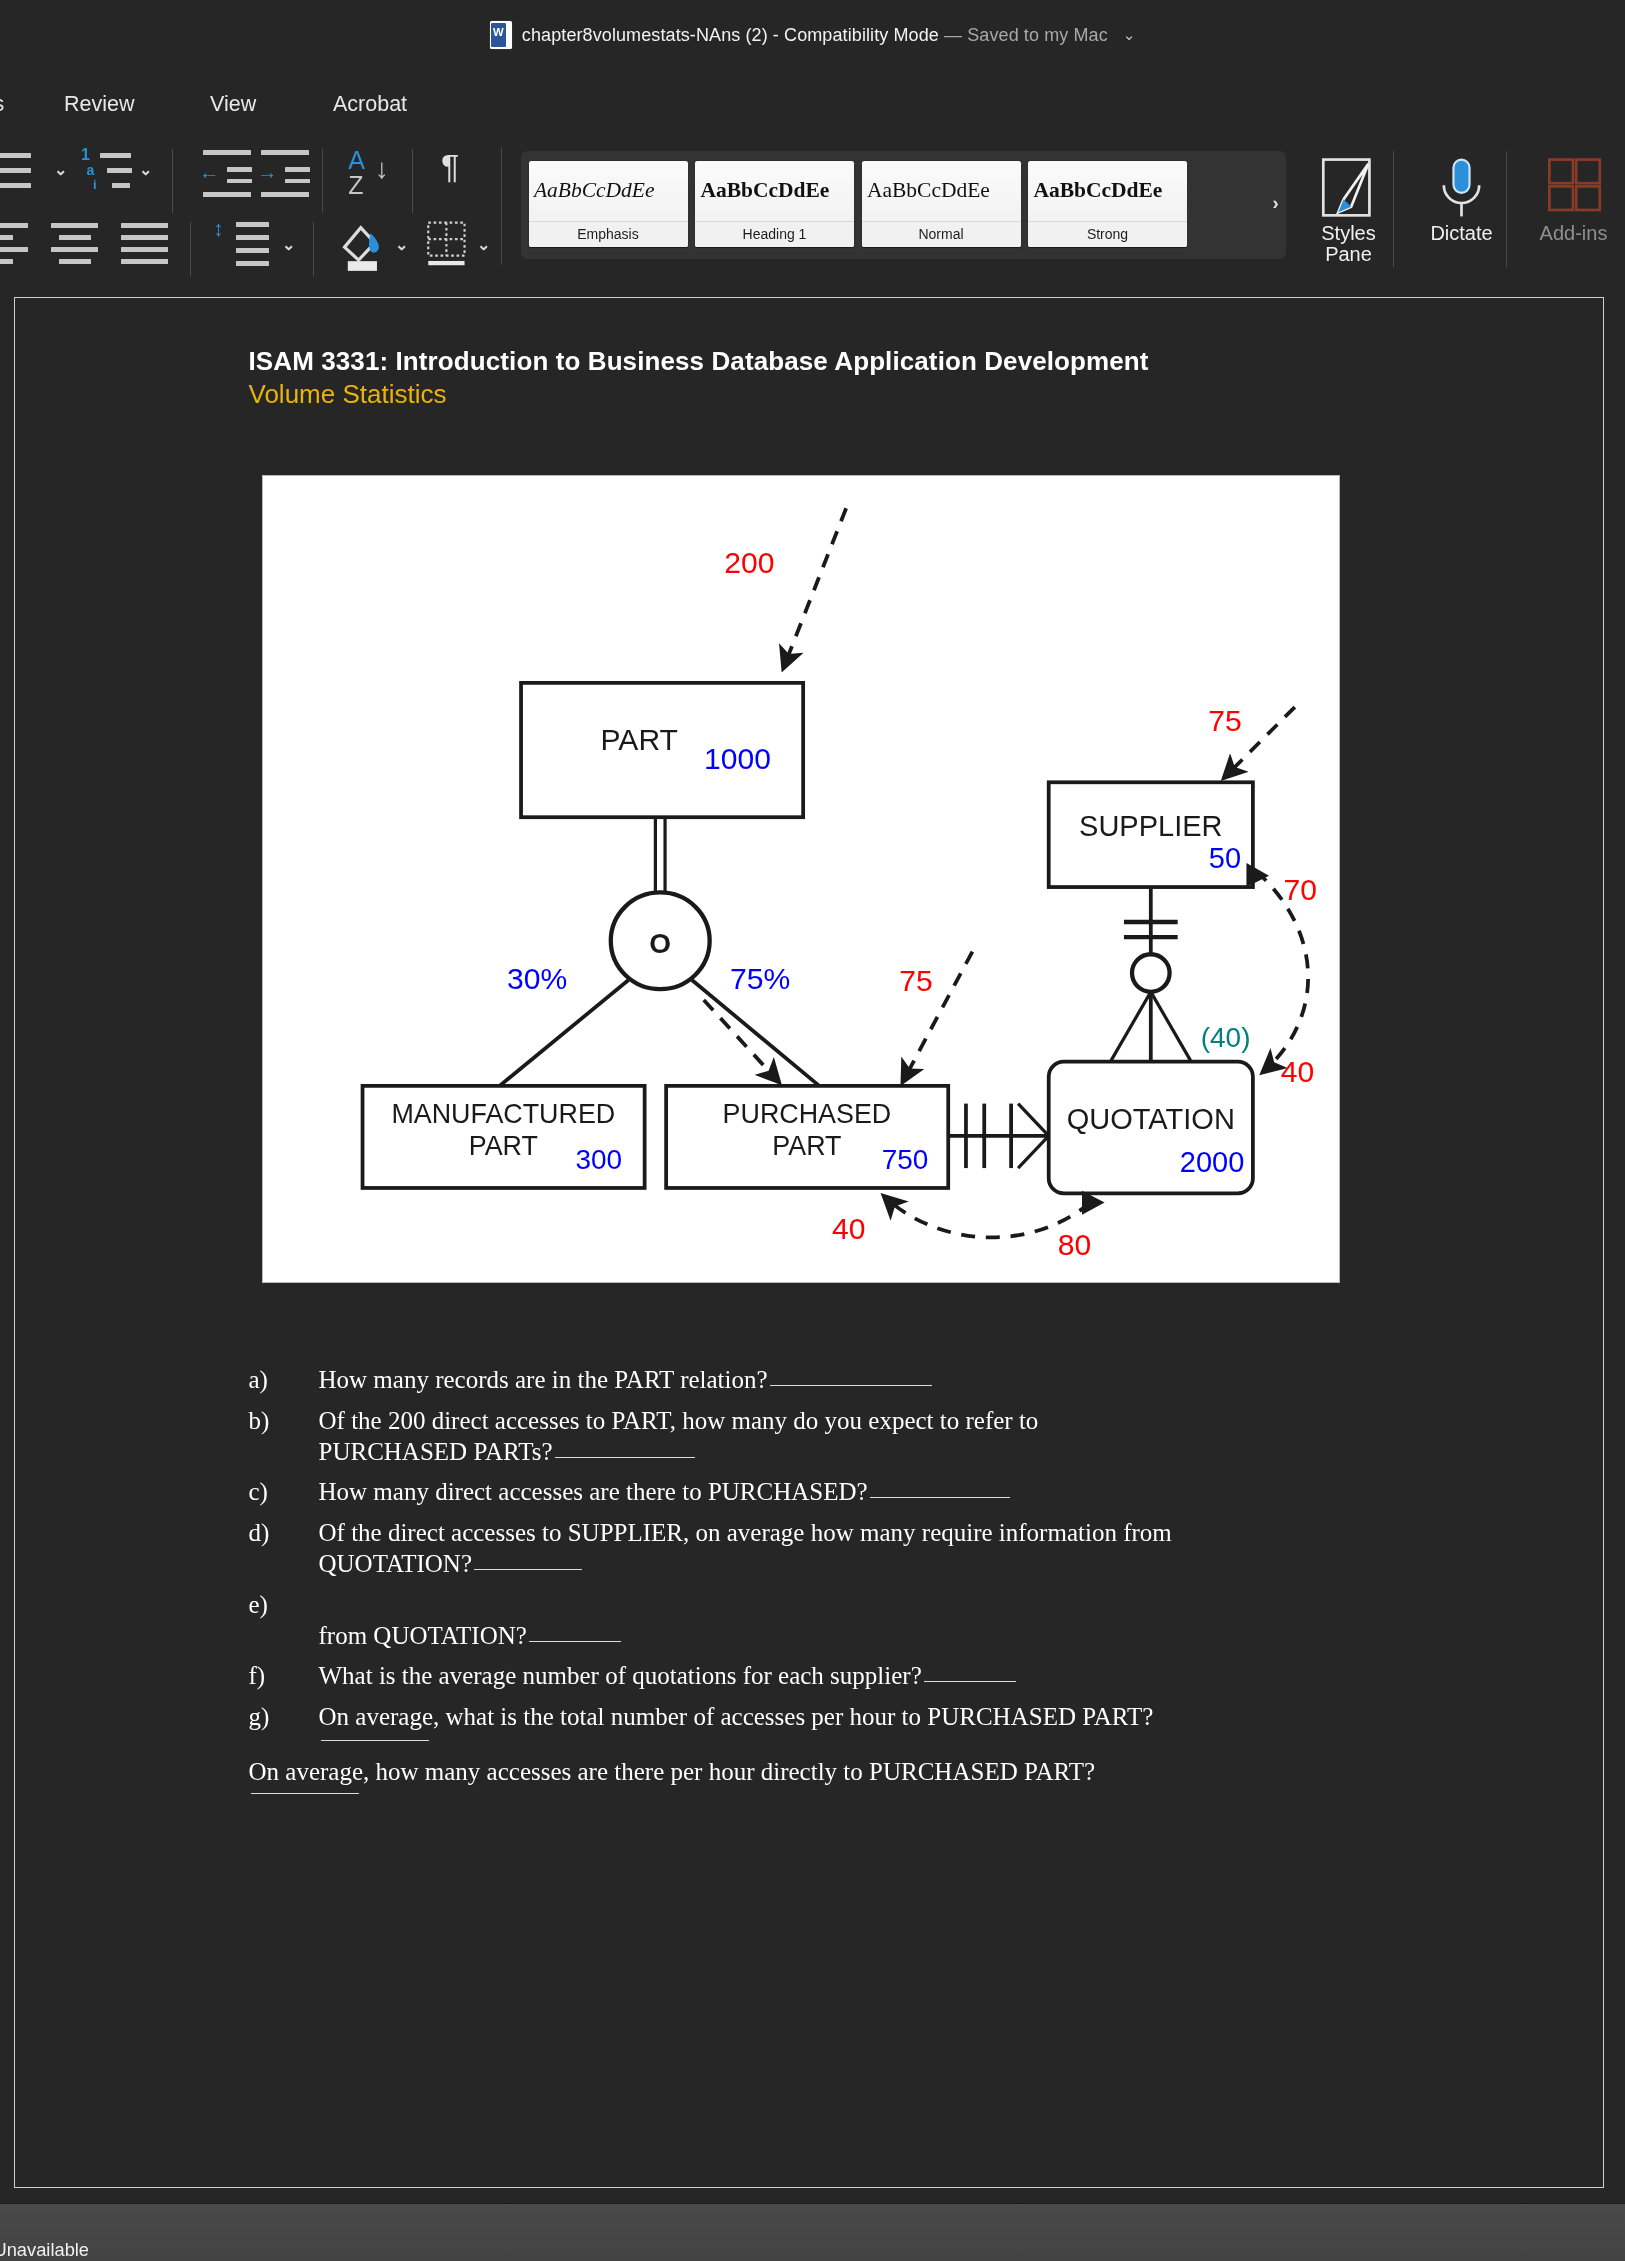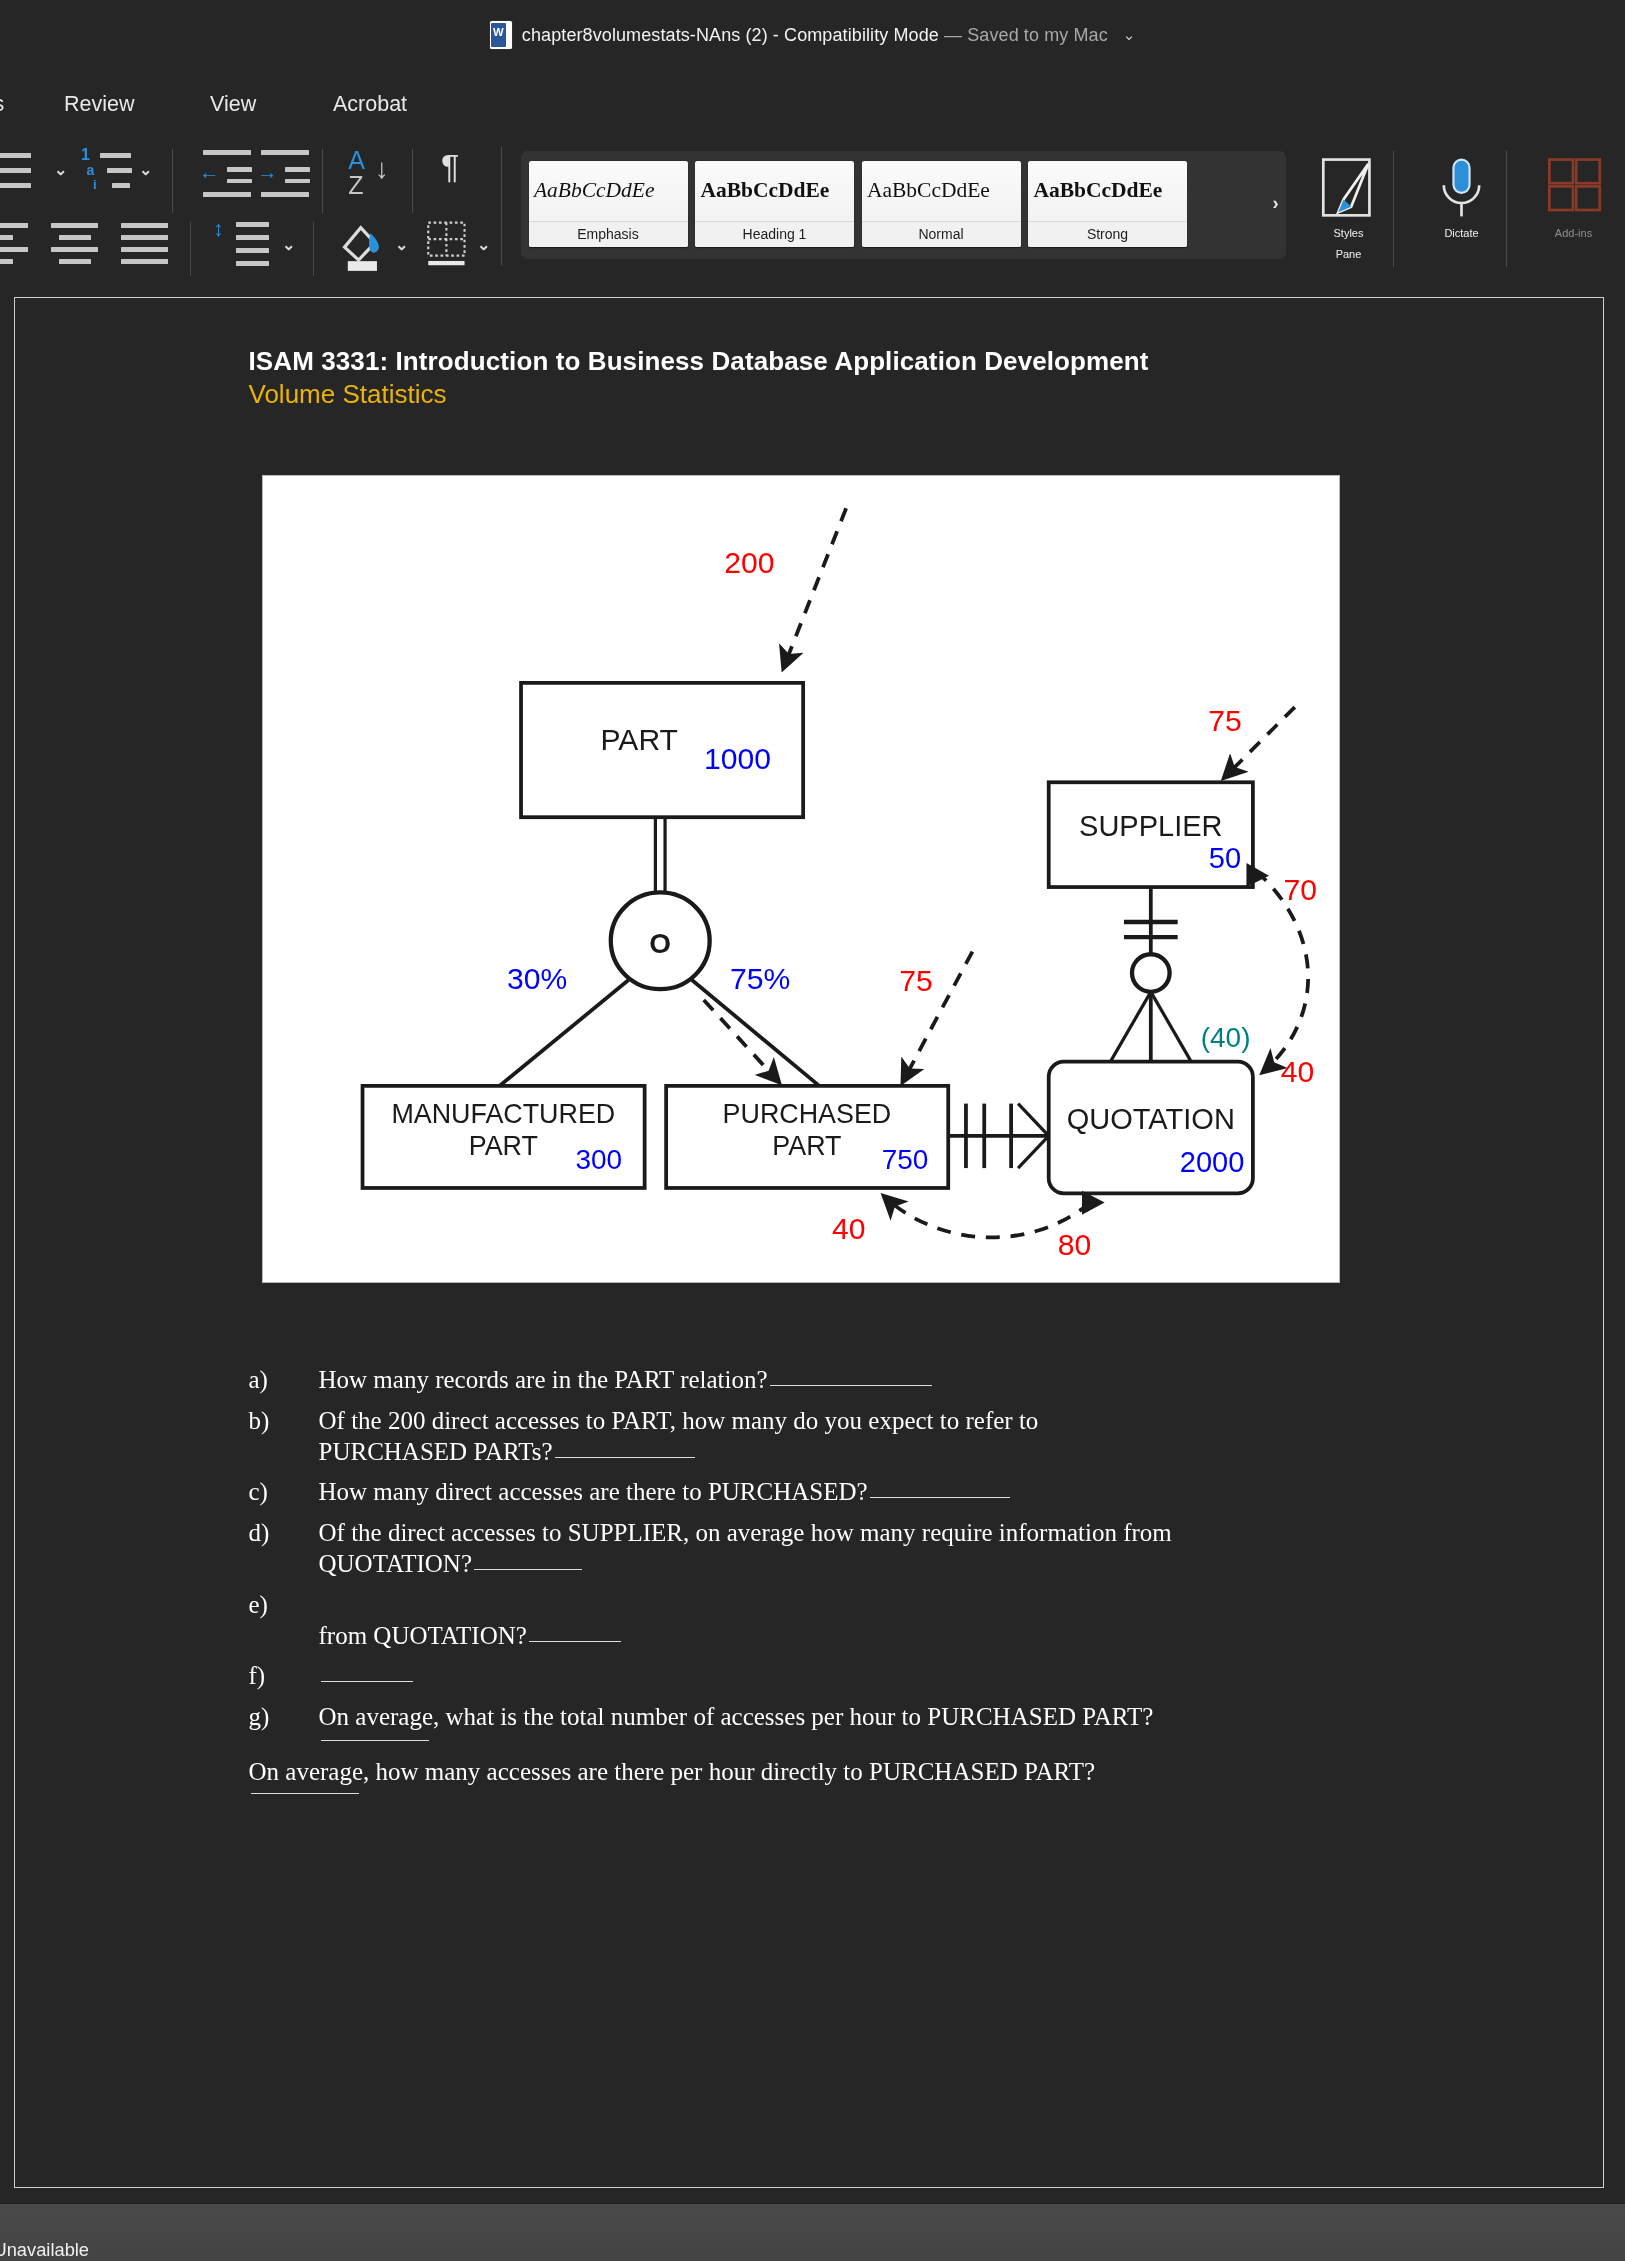--- a/index.html
+++ b/index.html
@@ -109,21 +109,21 @@
     display: flex; align-items: center; justify-content: center;
     font-size: 14px; color: #1d1d1d; font-family: "Liberation Sans", sans-serif;
   }
   #gallery-more {
     position: absolute; right: 7.5px; top: 41px; color: #e8e8e8;
     font-size: 18.3px; font-weight: bold;
   }
 
   
   .cmdbtn { position: absolute; width: 113px; text-align: center; }
-  .cmdbtn .lbl { color: #f0f0f0; font-size: 11px; line-height: 20.5px; }
+  .cmdbtn .lbl { color: #f0f0f0; font-size: 20px; line-height: 20.5px; }
   .cmdbtn.dim .lbl { color: #8f8f8f; }
 
   
   #doc-page {
     position: absolute; left: 13.5px; top: 297px; width: 1590px; height: 1891px;
     background: #262626; border: 1.6px solid #cfcfcf;
   }
   #doc-title-block { position: absolute; left: 234px; top: 39px; width: 1184px; margin-top: 8px; }
   #doc-title-1 {
     color: #ffffff; font-size: 26px; font-weight: bold; letter-spacing: 0.1px;
@@ -468,21 +468,21 @@
       <span class="qmark">e)</span>
       <span class="qbody">
         <br>
         <span>from QUOTATION?</span><span class="blank b-xs"></span>
       </span>
     </div>
 
     <div class="qrow">
       <span class="qmark">f)</span>
       <span class="qbody">
-        <span class="blank b-xs"></span>
+        <span>What is the average number of quotations for each supplier?</span><span class="blank b-xs"></span>
       </span>
     </div>
 
     <div class="qrow">
       <span class="qmark">g)</span>
       <span class="qbody">
         <span>On average, what is the total number of accesses per hour to PURCHASED PART?</span>
         <span class="blank b-sm" style="display:block;margin-top:7.5px;"></span>
       </span>
     </div>

